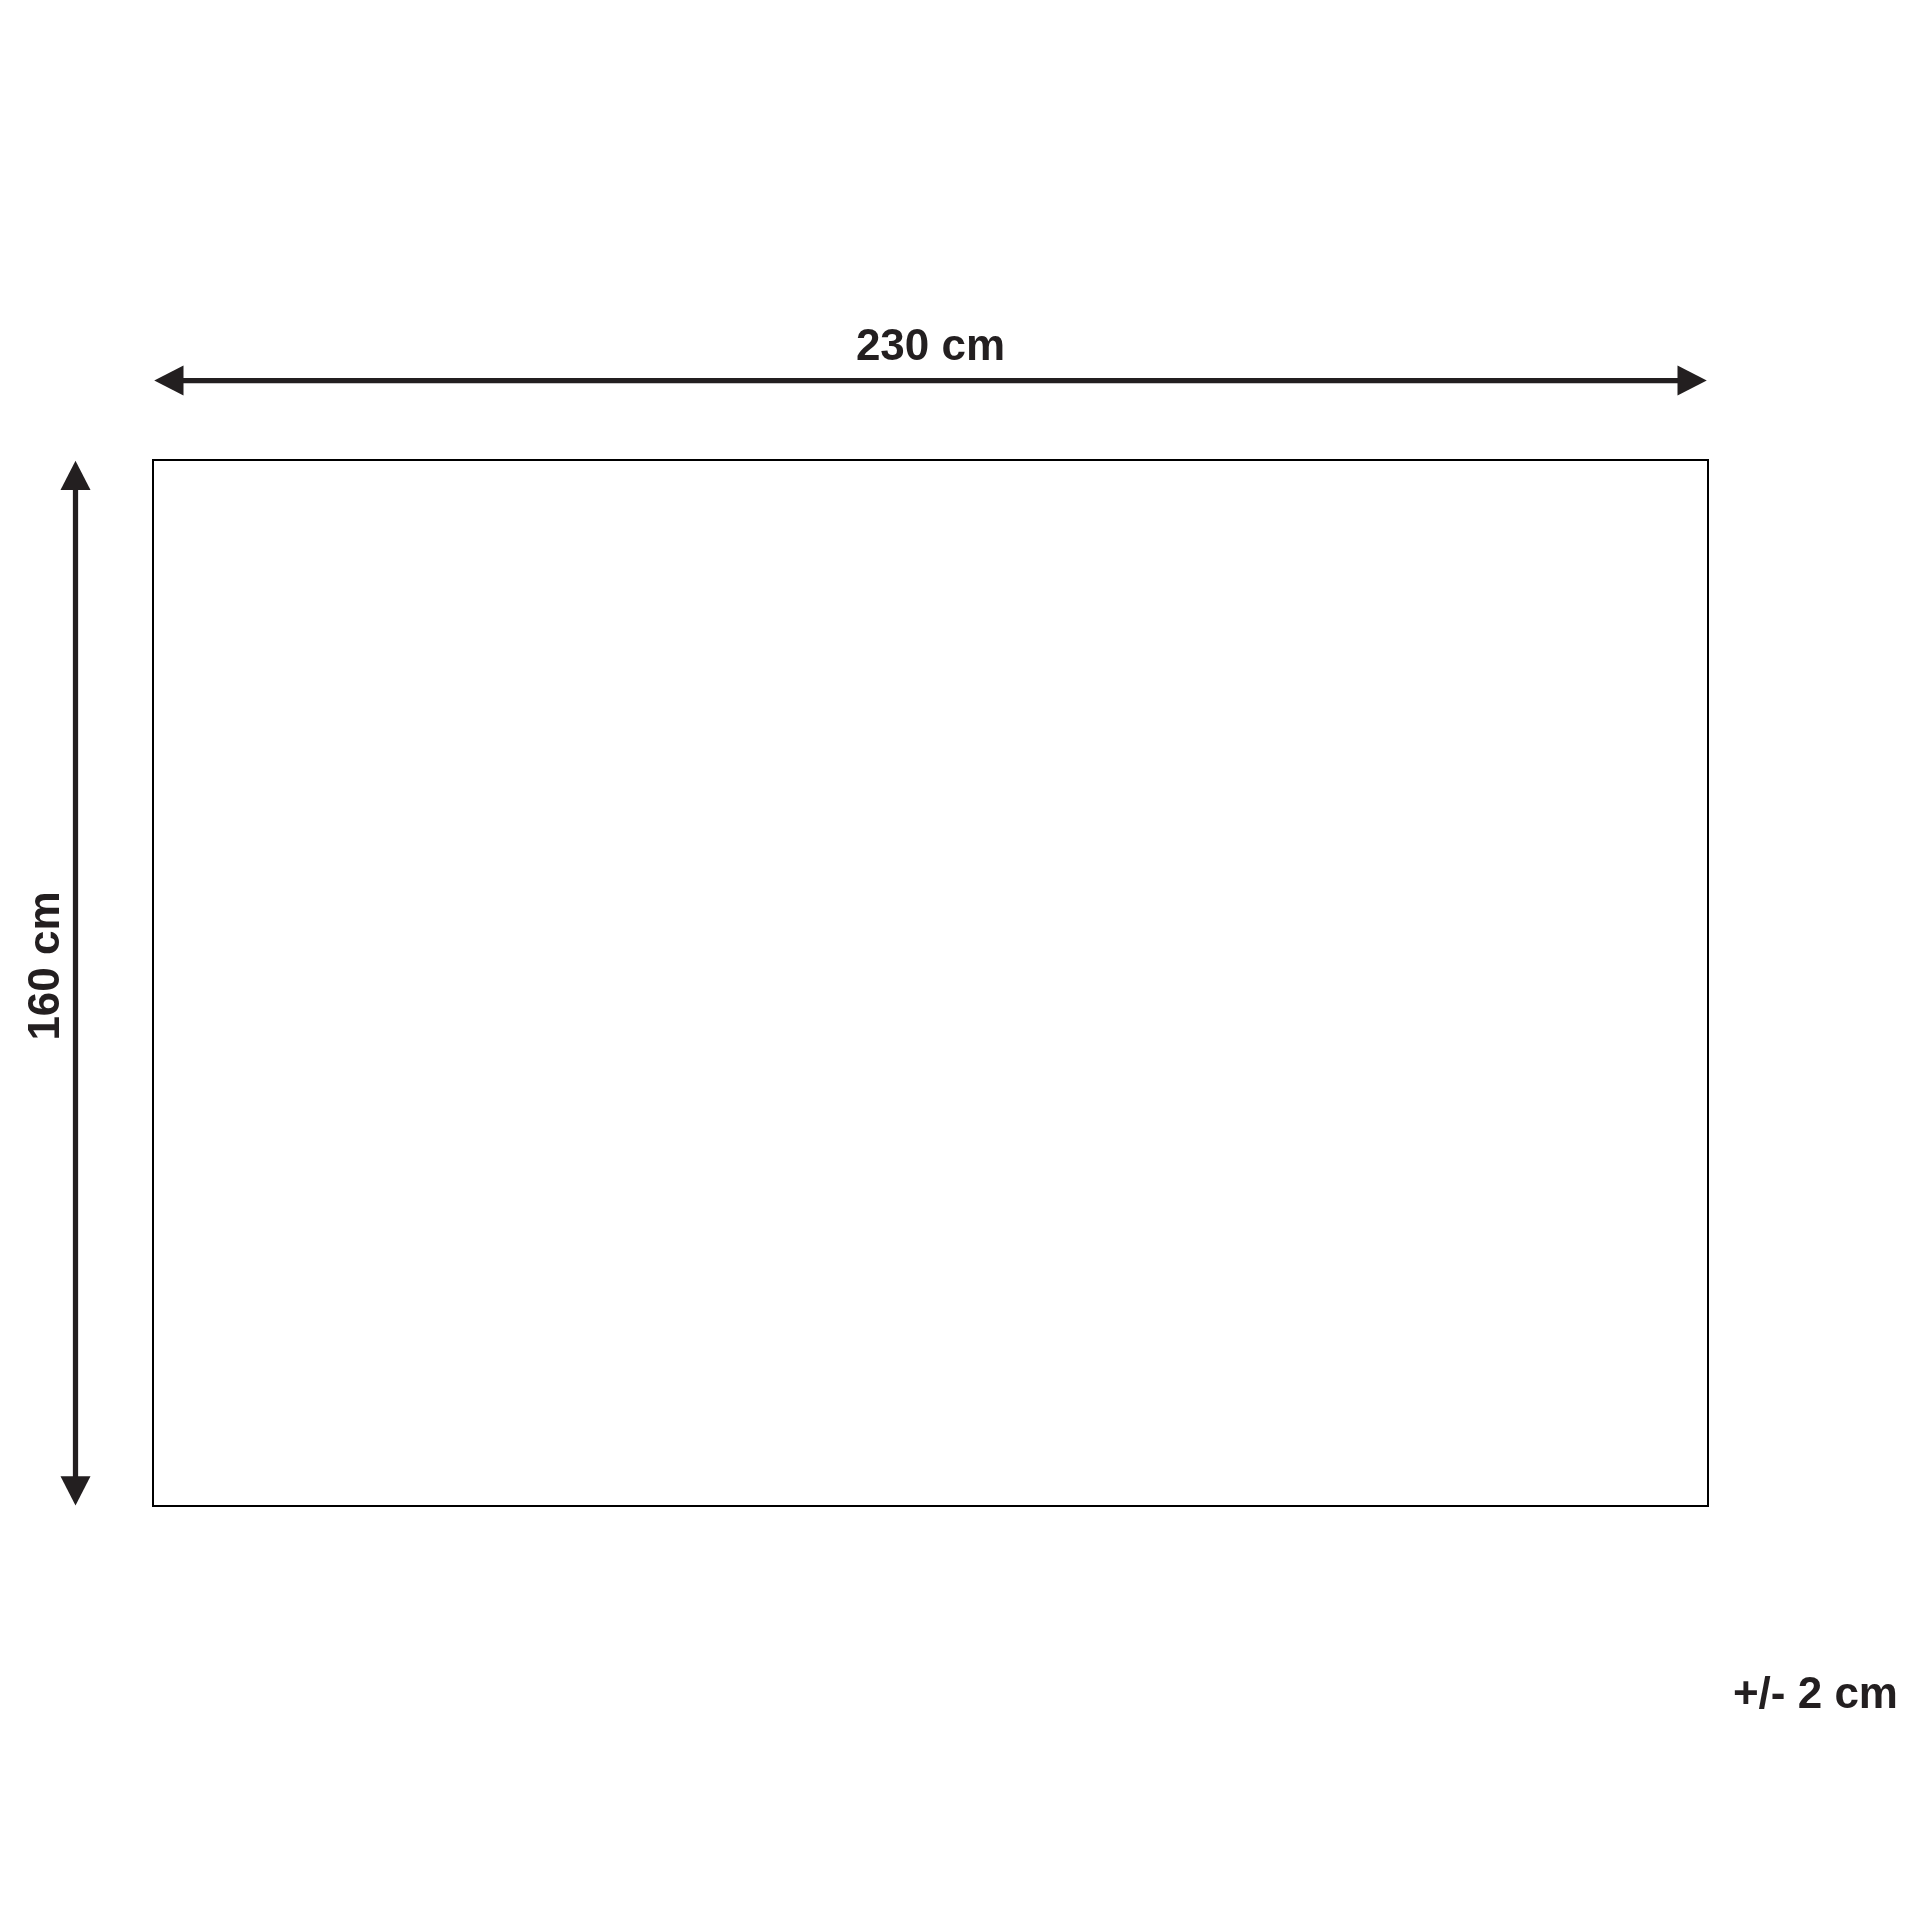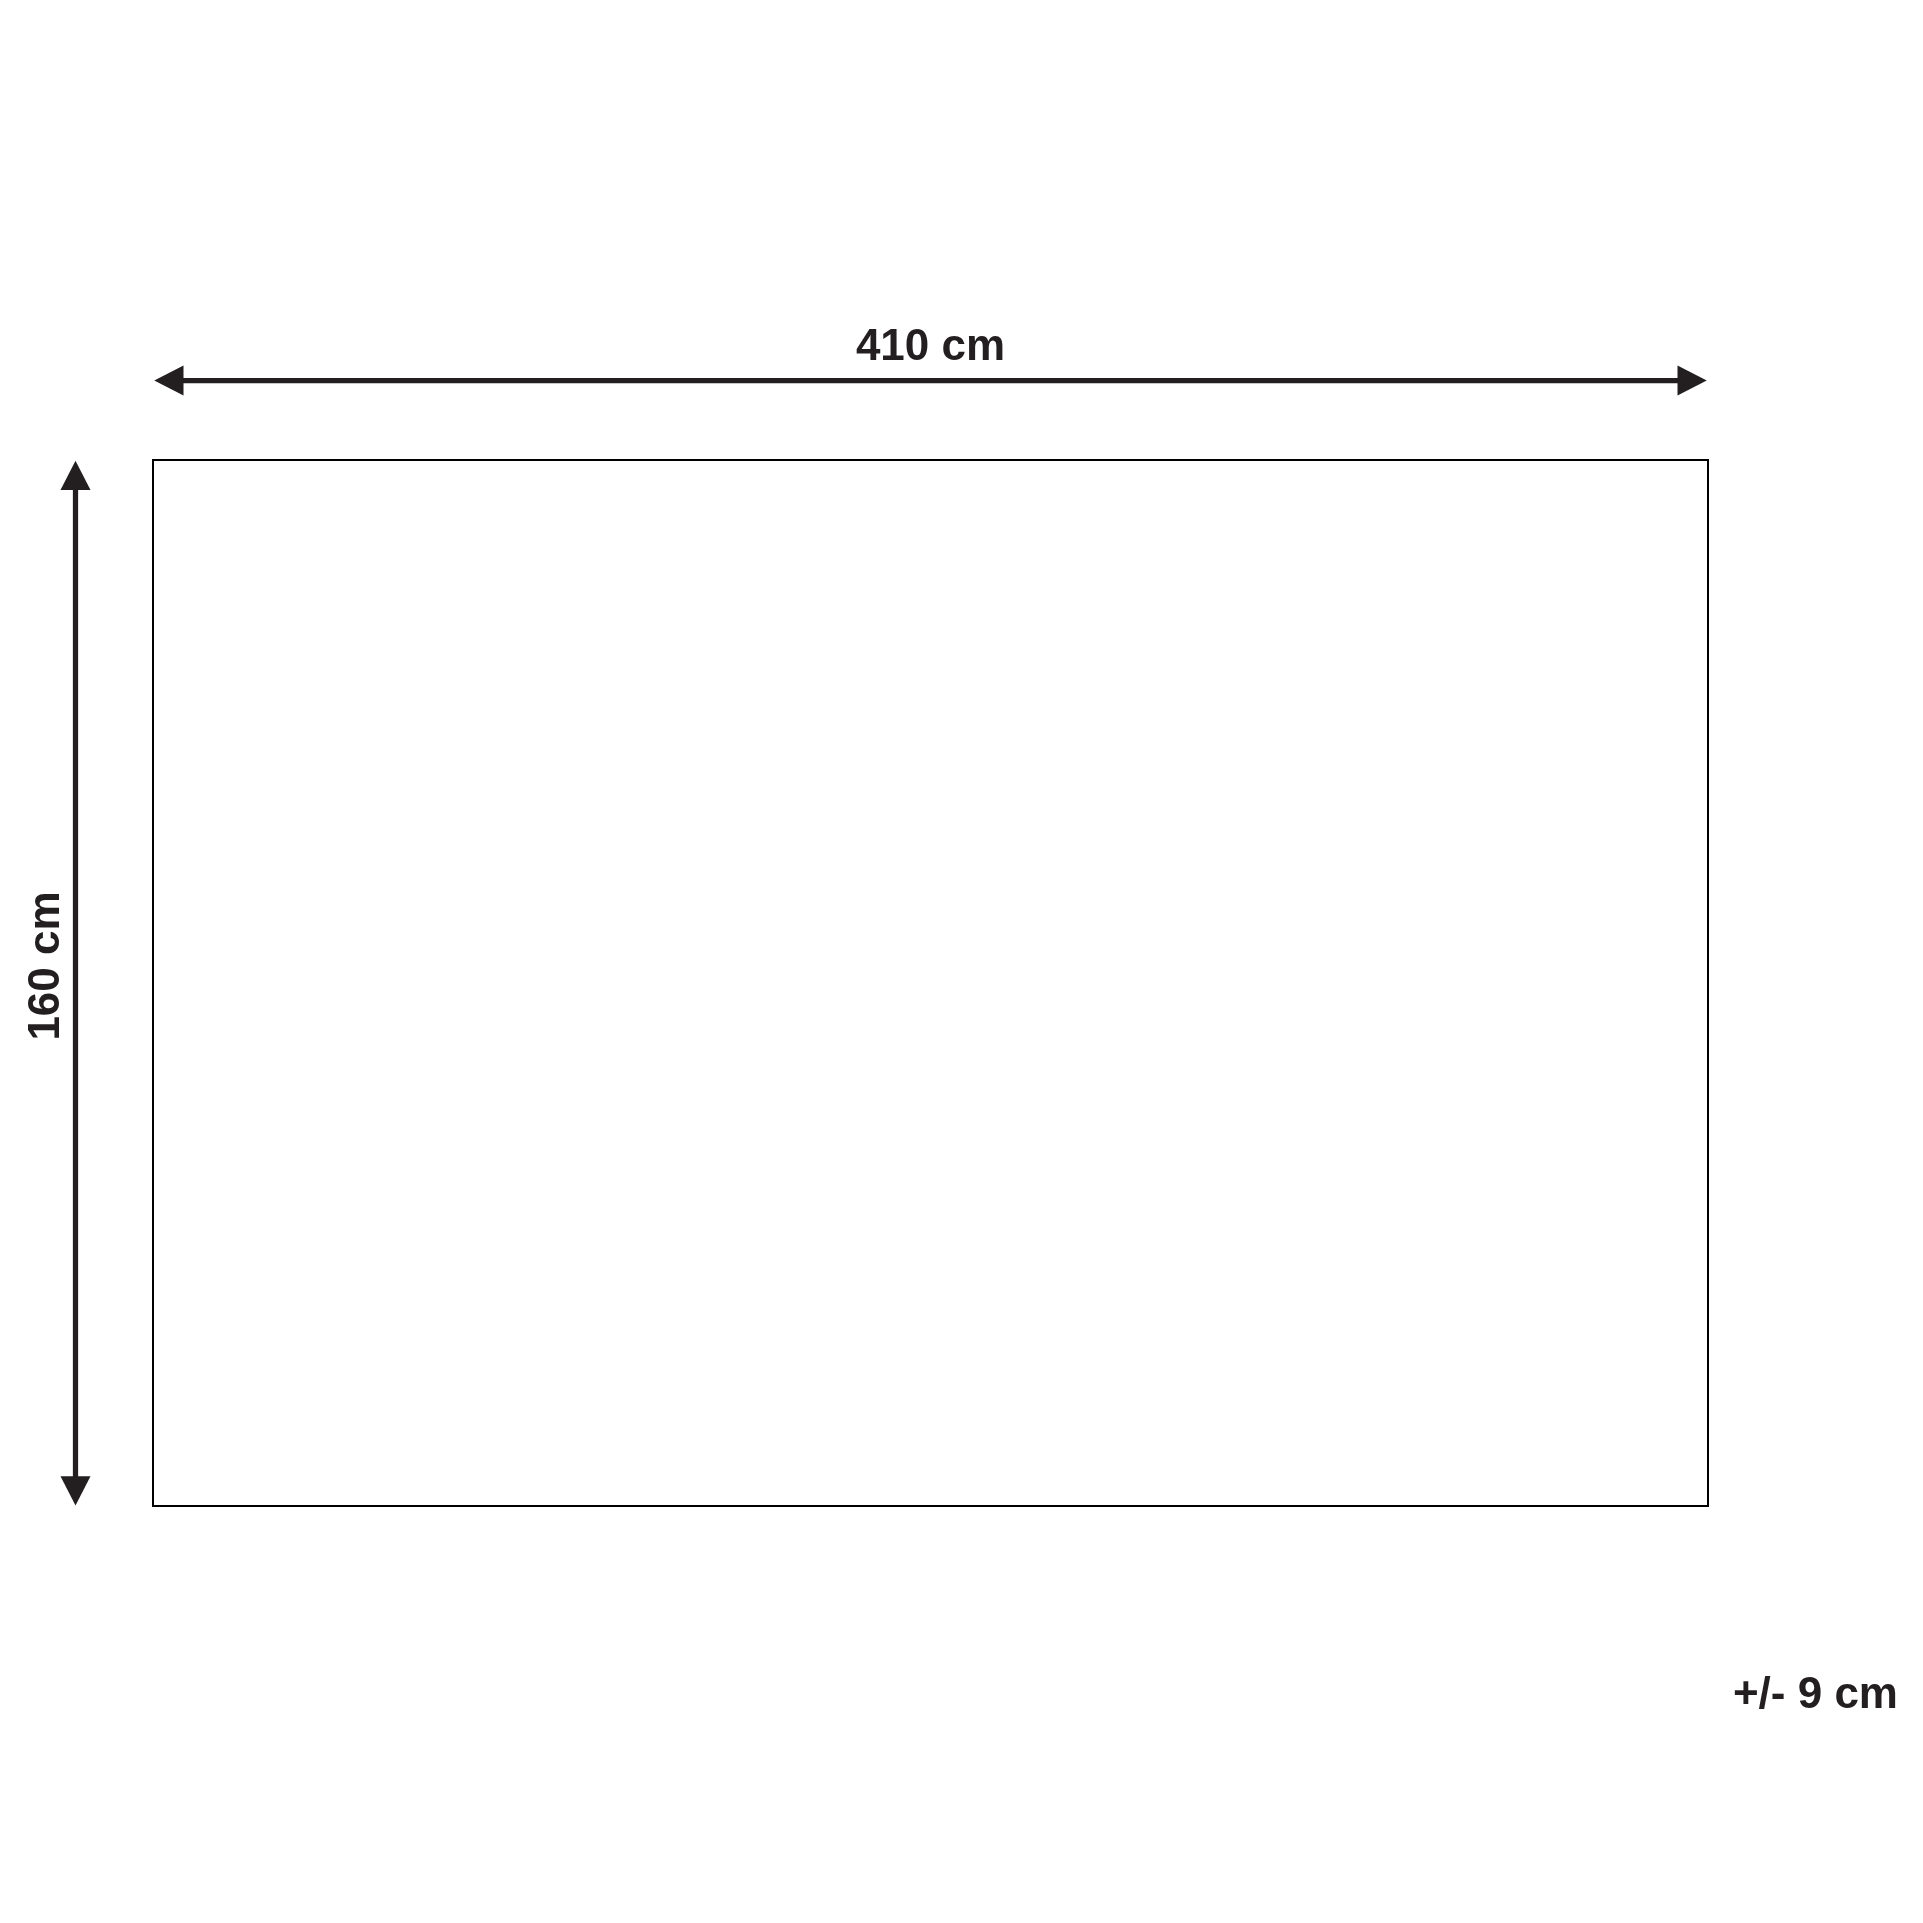--- a/index.html
+++ b/index.html
@@ -75,28 +75,28 @@
 <body>
 
 <div class="canvas">
 
   <svg class="arrow-svg h-arrow" viewBox="0 0 2072 76" xmlns="http://www.w3.org/2000/svg" aria-hidden="true">
     <line x1="30" y1="38" x2="2042" y2="38"></line>
     <polygon points="1,38 40,18 40,58"></polygon>
     <polygon points="2071,38 2032,18 2032,58"></polygon>
   </svg>
 
-  <div class="dim-label width-label">410 cm</div>
+  <div class="dim-label width-label">230 cm</div>
 
   <svg class="arrow-svg v-arrow" viewBox="0 0 76 1395" xmlns="http://www.w3.org/2000/svg" aria-hidden="true">
     <line x1="38" y1="30" x2="38" y2="1365"></line>
     <polygon points="38,1 18,40 58,40"></polygon>
     <polygon points="38,1394 18,1355 58,1355"></polygon>
   </svg>
 
   <div class="dim-label height-label">160 cm</div>
 
   <div class="product-rect"></div>
 
-  <div class="dim-label tolerance-label">+/- 9 cm</div>
+  <div class="dim-label tolerance-label">+/- 2 cm</div>
 
 </div>
 
 
 </body></html>

